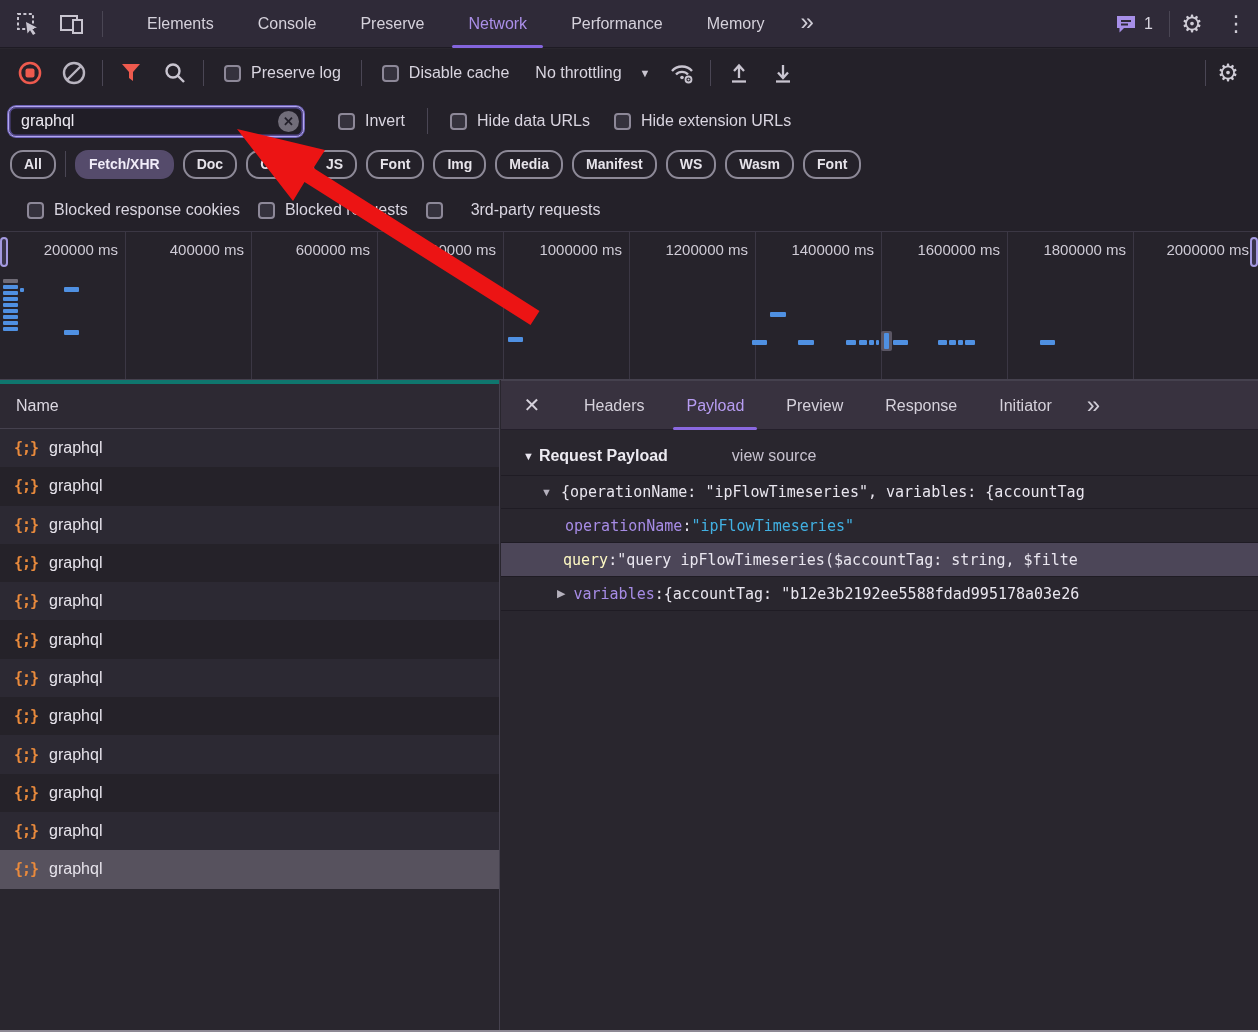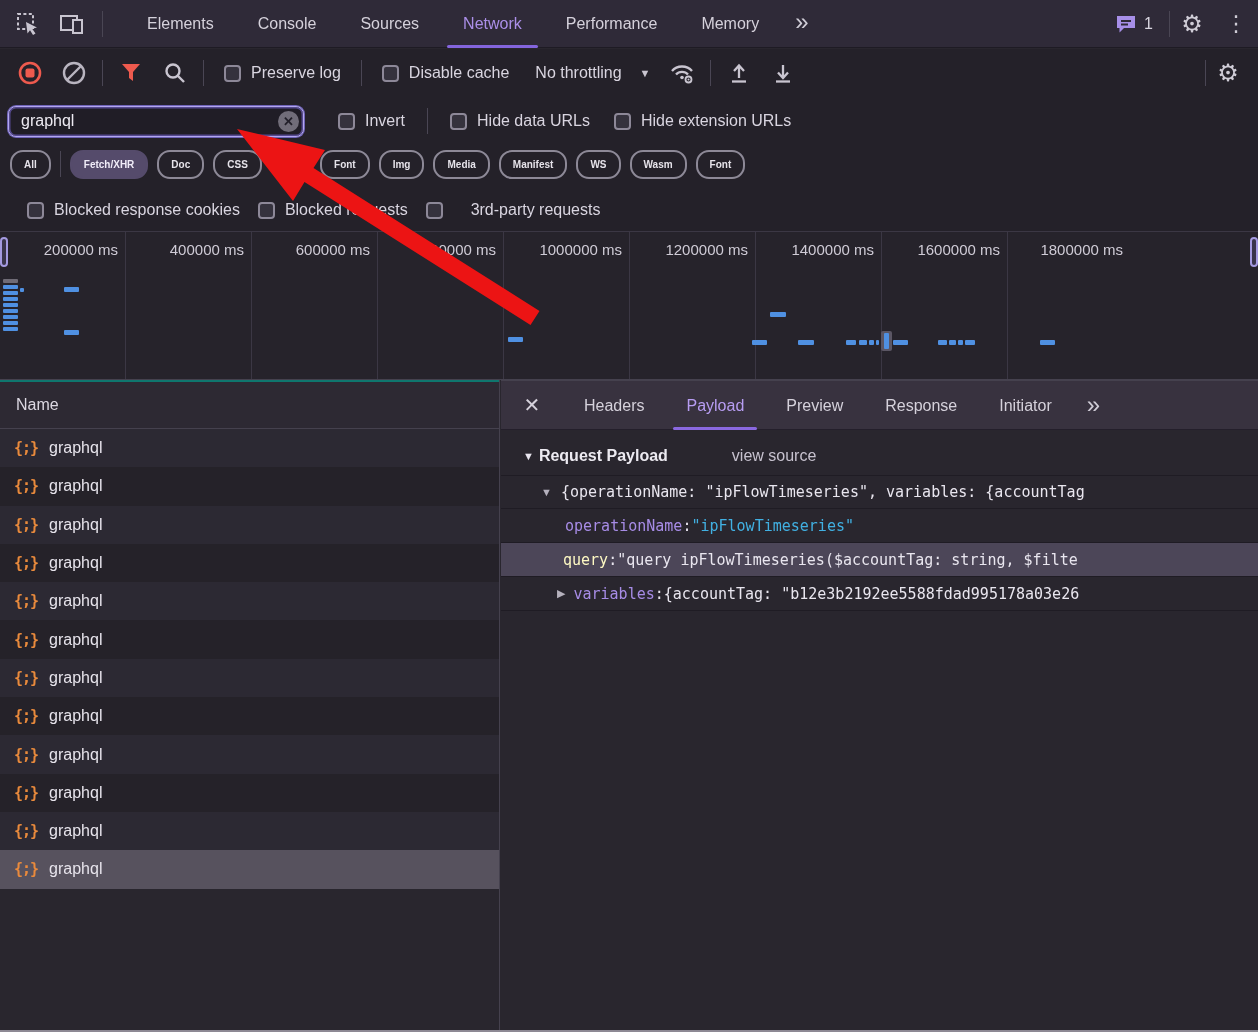--- a/index.html
+++ b/index.html
@@ -39,39 +39,39 @@
   .caret-down { font-size:11px; color:#c9c5d0; }
   .spacer { flex:1; }
 
   
   .filtersec { position:absolute; left:0; top:97px; width:1258px; height:135px; background:#242129; border-bottom:1px solid #3b3744;}
   .filterrow { position:absolute; left:0; top:7px; width:1258px; height:34px; display:flex; align-items:center;}
   .filter-input-wrap { position:relative; margin-left:8px; width:296px; height:31px; }
   .filter-input { width:100%; height:100%; background:#201d26; border:1px solid #b3a7ee; box-shadow:0 0 0 1.5px #55498f inset, 0 0 0 1px #6f63b8; border-radius:8px; color:#edeaf2; font-size:16px; font-family:"Liberation Sans",sans-serif; padding:0 34px 0 12px; outline:none;}
   .clearx { position:absolute; right:5px; top:5px; width:21px; height:21px; border-radius:50%; background:#716d79; color:#23202a; font-size:13px; font-weight:bold; display:flex; align-items:center; justify-content:center; cursor:pointer;}
   .chiprow { position:absolute; left:0; top:52px; width:1258px; height:30px; display:flex; align-items:center; gap:9px; padding-left:10px;}
-  .chip { height:29px; padding:0 12px; border:2px solid #8d8997; border-radius:13px; display:flex; align-items:center; font-weight:bold; font-size:10px; color:#e6e3ea; cursor:pointer; white-space:nowrap;}
+  .chip { height:29px; padding:0 12px; border:2px solid #8d8997; border-radius:13px; display:flex; align-items:center; font-weight:bold; font-size:14px; color:#e6e3ea; cursor:pointer; white-space:nowrap;}
   .chip.active { background:#554b6b; border-color:#554b6b; color:#f0ecf8;}
   .chkrow { position:absolute; left:0; top:98px; width:1258px; height:30px; display:flex; align-items:center; padding-left:2px;margin-left:11px;}
 
   
   .overview { position:absolute; left:0; top:232px; width:1258px; height:148px; background:#26232b; border-bottom:1px solid #45414e; overflow:hidden;}
   .ovcols { display:flex; height:100%; }
   .ovcol { width:126px; flex:none; border-right:1px solid #3b3744; text-align:right; padding:9px 7px 0 0; font-size:15px; color:#cfcbd6; overflow:hidden; white-space:nowrap;}
   .ovcol:last-child { width:122px; border-right:none;}
   .ov-bar { position:absolute; border-radius:1px;}
   .ov-bar.blue { background:#4f90e2; }
   .ov-bar.gray { background:#6f6b76; }
   .ov-bar.markerbg { background:#5b5664; border-radius:2px;}
   .ovhandle { position:absolute; top:5px; width:8px; height:30px; border:2px solid #a49ae0; background:#39344a; border-radius:5px; cursor:ew-resize;}
 
   
   .main { position:absolute; left:0; top:380px; width:1258px; height:650px; }
   .leftpanel { position:absolute; left:0; top:0; width:500px; height:650px; border-right:1px solid #45414e; background:#29262e;}
-  .namehdr { height:49px; background:#2d2933; border-bottom:1px solid #45414e; border-top:2px solid #0f766e; display:flex; align-items:center; padding-left:16px; color:#dcd8e2; cursor:pointer;}
+  .namehdr { height:49px; background:#2d2933; border-bottom:1px solid #45414e; border-top:4px solid #0f766e; display:flex; align-items:center; padding-left:16px; color:#dcd8e2; cursor:pointer;}
   .reqrow { height:38.3px; display:flex; align-items:center; padding-left:14px; gap:11px; cursor:pointer; color:#e7e4ec;}
   .reqrow:nth-child(odd) { background:#2c2933; }
   .reqrow:nth-child(even) { background:#252229; }
   .reqrow.selected { background:#57525e; }
   .jsonicon { font-family:"DejaVu Sans Mono",monospace; font-weight:bold; color:#e98a3c; font-size:15px; letter-spacing:-1px;}
 
   .rightpanel { position:absolute; left:501px; top:0; width:757px; height:650px; background:#29262e;}
   .dtabs { height:50px; background:#38323f; border-bottom:1px solid #241f2b; border-top:1px solid #45414e; display:flex; align-items:center;}
   .closex { width:62px; height:50px; display:flex; align-items:center; justify-content:center; font-size:20px; color:#d5d1db; cursor:pointer;}
   .dtab { padding:0 21px; line-height:49px; color:#d5d1db; cursor:pointer; position:relative; white-space:nowrap;}
@@ -111,21 +111,21 @@
   <div class="tb-icon">
     <svg class="icon" width="26" height="24" viewBox="0 0 26 24">
       <rect x="2" y="4" width="16" height="14" fill="none" stroke="#c9c5d0" stroke-width="2"></rect>
       <rect x="14" y="8" width="9" height="13" fill="#2f2a38" stroke="#c9c5d0" stroke-width="2"></rect>
     </svg>
   </div>
   <div class="vsep" style="margin-left:8px;"></div>
   <div class="tabs">
     <div class="tab">Elements</div>
     <div class="tab">Console</div>
-    <div class="tab">Sources</div>
+    <div class="tab">Preserve</div>
     <div class="tab active">Network</div>
     <div class="tab">Performance</div>
     <div class="tab">Memory</div>
     <div class="more-tabs">»</div>
   </div>
   <div class="tabbar-right">
     <div class="issues">
       <span>
         <svg class="icon" width="22" height="20" viewBox="0 0 22 20">
           <path d="M2 2 h18 v12 h-11 l-4.5 4.5 v-4.5 h-2.5 z" fill="#a78fe8"></path>
@@ -266,20 +266,21 @@
   <div class="ovcols">
     <div class="ovcol">200000 ms</div>
     <div class="ovcol">400000 ms</div>
     <div class="ovcol">600000 ms</div>
     <div class="ovcol">800000 ms</div>
     <div class="ovcol">1000000 ms</div>
     <div class="ovcol">1200000 ms</div>
     <div class="ovcol">1400000 ms</div>
     <div class="ovcol">1600000 ms</div>
     <div class="ovcol">1800000 ms</div>
+    <div class="ovcol">2000000 ms</div>
   </div>
   <div>
       <div class="ov-bar gray" style="left: 3px; top: 47px; width: 15px; height: 4px;"></div>
       <div class="ov-bar blue" style="left: 3px; top: 53px; width: 15px; height: 4px;"></div>
       <div class="ov-bar blue" style="left: 3px; top: 59px; width: 15px; height: 4px;"></div>
       <div class="ov-bar blue" style="left: 3px; top: 65px; width: 15px; height: 4px;"></div>
       <div class="ov-bar blue" style="left: 3px; top: 71px; width: 15px; height: 4px;"></div>
       <div class="ov-bar blue" style="left: 3px; top: 77px; width: 15px; height: 4px;"></div>
       <div class="ov-bar blue" style="left: 3px; top: 83px; width: 15px; height: 4px;"></div>
       <div class="ov-bar blue" style="left: 3px; top: 89px; width: 15px; height: 4px;"></div>

